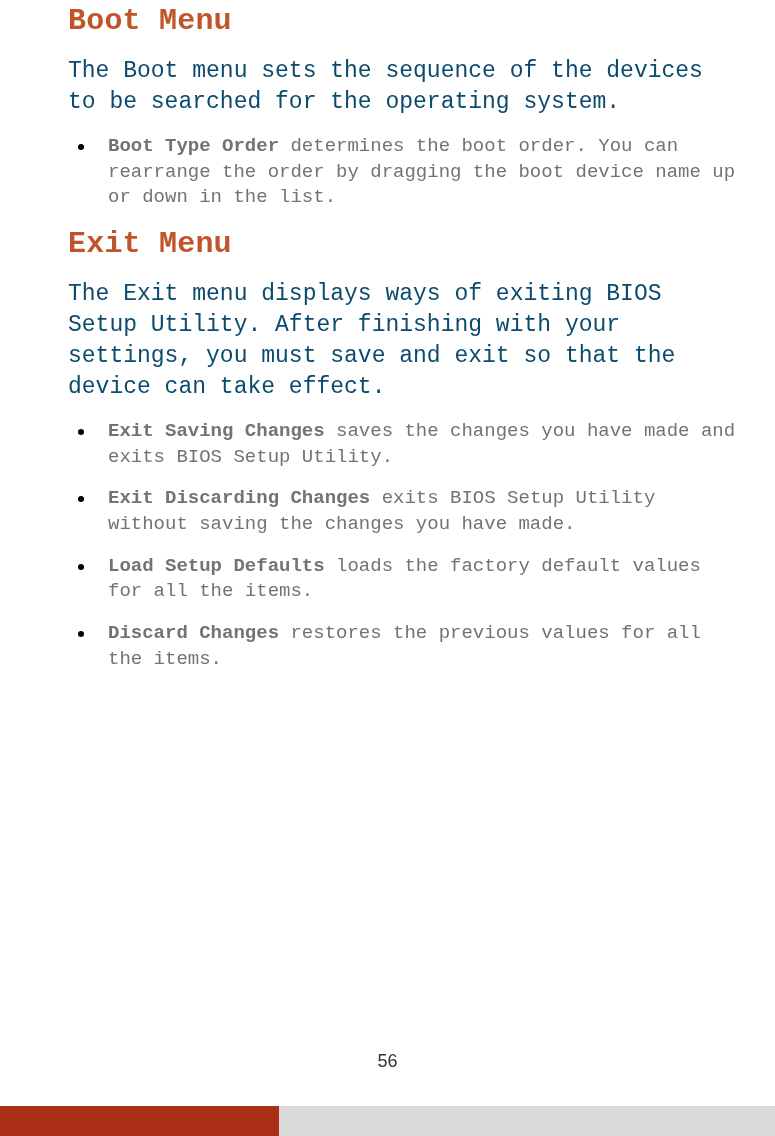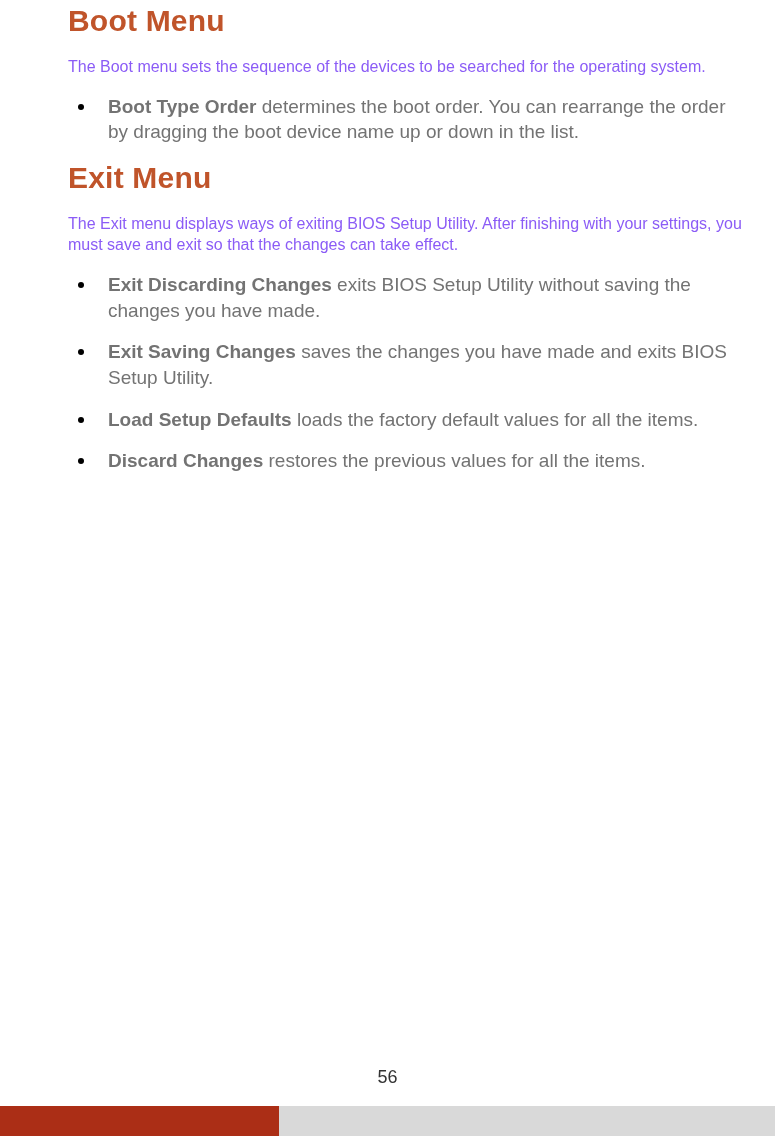--- a/index.html
+++ b/index.html
@@ -5,35 +5,36 @@
     * { margin: 0; padding: 0; box-sizing: border-box; }
     html, body { width: 775px; height: 1136px; }
     body {
       font-family: "Segoe UI", "Helvetica Neue", Arial, sans-serif;
       color: #1a1a1a;
       position: relative;
       background: #ffffff;
     }
     .page {
       padding: 0 32px 0 68px;
+      font-family: Liberation Mono, monospace;
     }
     h2.section-heading {
       font-size: 30px;
       font-weight: 700;
       color: #c0542a;
       margin-top: 4px;
       margin-bottom: 18px;
       letter-spacing: 0.2px;
     }
     h2.section-heading.second { }
     p.intro {
-      font-size: 16px;
+      font-size: 23px;
       line-height: 1.35;
       margin-bottom: 16px;
-      color: #8b5cf6;
+      color: #0c4a6e;
     }
     ul.items {
       list-style: none;
       margin: 0;
       padding: 0;
     }
     ul.items > li {
       position: relative;
       padding-left: 40px;
       font-size: 19px;
@@ -48,21 +49,21 @@
       top: 10px;
       width: 6px;
       height: 6px;
       background: #000;
       border-radius: 50%;
     }
     .b { font-weight: 700; }
     .i { font-style: italic; }
     .page-number {
       position: absolute;
-      bottom: 48px;
+      bottom: 64px;
       left: 0;
       right: 0;
       text-align: center;
       font-size: 18px;
       color: #333;
     }
     .footer-bar {
       position: absolute;
       bottom: 0;
       left: 0;
@@ -84,24 +85,24 @@
 
 <div class="page">
 
   <h2 class="section-heading">Boot Menu</h2>
   <p class="intro">The Boot menu sets the sequence of the devices to be searched for the operating system.</p>
   <ul class="items">
     <li><span class="b">Boot Type Order</span><span> determines the boot order. You can rearrange the order by dragging the boot device name up or down in the list.</span></li>
   </ul>
 
   <h2 class="section-heading second">Exit Menu</h2>
-  <p class="intro">The Exit menu displays ways of exiting BIOS Setup Utility. After finishing with your settings, you must save and exit so that the changes can take effect.</p>
+  <p class="intro">The Exit menu displays ways of exiting BIOS Setup Utility. After finishing with your settings, you must save and exit so that the device can take effect.</p>
   <ul class="items">
+    <li><span class="b">Exit Saving Changes</span><span> saves the changes you have made and exits BIOS Setup Utility.</span></li>
     <li><span class="b">Exit Discarding Changes</span><span> exits BIOS Setup Utility without saving the changes you have made.</span></li>
-    <li><span class="b">Exit Saving Changes</span><span> saves the changes you have made and exits BIOS Setup Utility.</span></li>
     <li><span class="b">Load Setup Defaults</span><span> loads the factory default values for all the items.</span></li>
     <li><span class="b">Discard Changes</span><span> restores the previous values for all the items.</span></li>
   </ul>
 
 </div>
 
 <div class="page-number">56</div>
 
 <div class="footer-bar">
   <div class="left"></div>

